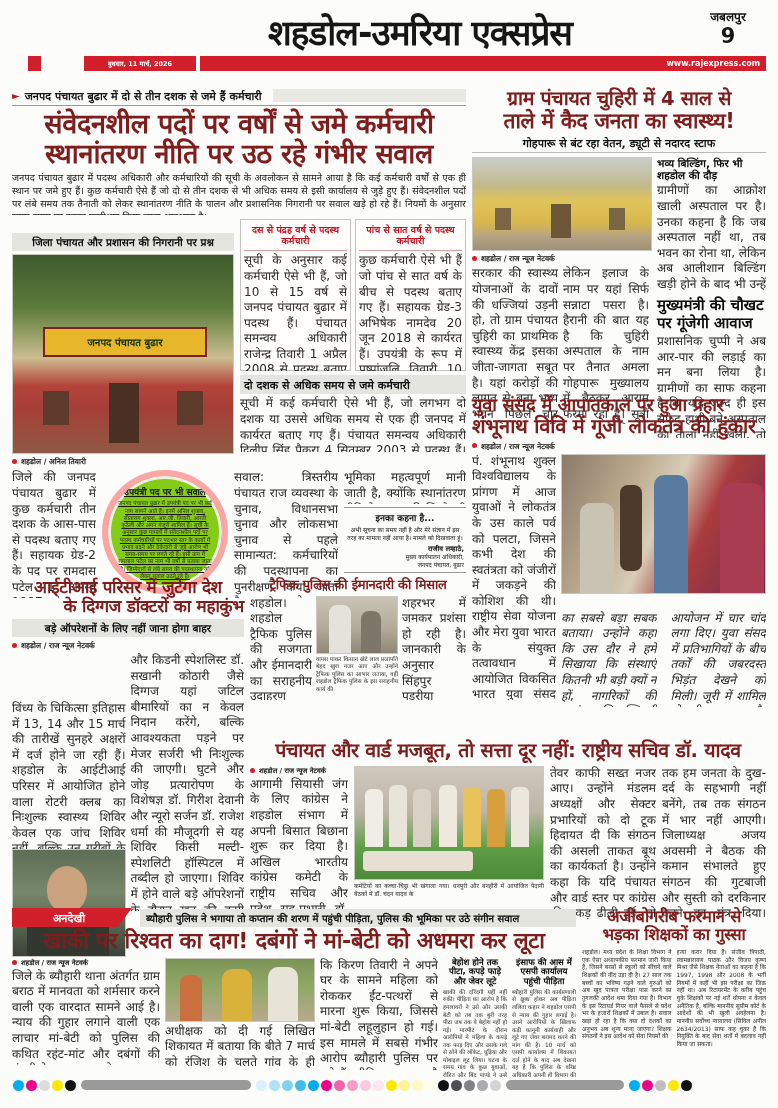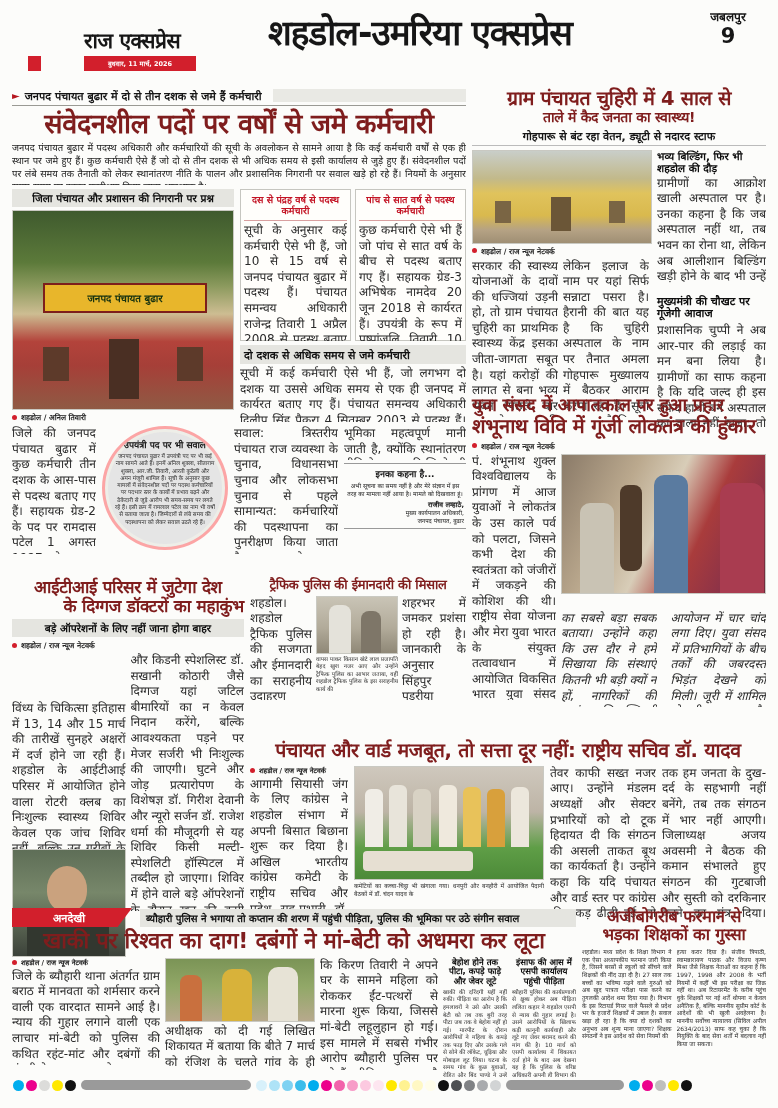--- a/index.html
+++ b/index.html
@@ -19,43 +19,47 @@
   .cb-dot{width:11px;height:11px;border-radius:50%;display:inline-block;margin:0 1px;flex:0 0 auto;}
   .cb-bar{height:10px;border-radius:5px;display:inline-block;margin:0 4px;flex:0 0 auto;}
   .colhead{font-weight:bold;font-size:10px;line-height:1.15;color:#0d0d0d;margin-bottom:2px;}
 </style>
 </head>
 <body>
 
 <div class="page">
 
   <div class="abs" style="left:0;top:0;width:778px;height:86px;">
-    <div class="abs" style="left:84px;top:26px;width:180px;font-size:21px;font-weight:bold;letter-spacing:-0.5px;">राज एक्सप्रेस</div>
     <div class="abs" style="left:200px;top:8px;width:440px;text-align:center;font-size:35px;font-weight:bold;letter-spacing:-1px;">शहडोल-उमरिया एक्सप्रेस</div>
     <div class="abs" style="left:690px;top:8px;width:76px;text-align:center;font-size:12px;font-weight:bold;">जबलपुर</div>
     <div class="abs" style="left:690px;top:24px;width:76px;text-align:center;font-size:21px;font-weight:bold;">9</div>
     <div class="abs" style="left:28px;top:56px;width:13px;height:15px;background:#d21f2c;"></div>
     <div class="abs" style="left:84px;top:56px;width:112px;height:15px;background:#d21f2c;color:#fff;
                 font-size:6.5px;font-weight:bold;display:flex;align-items:center;justify-content:center;">
       <span>बुधवार, 11 मार्च, 2026</span>
     </div>
+    <div class="abs" style="left:200px;top:56px;width:566px;height:15px;background:#d21f2c;color:#fff;
+                display:flex;align-items:center;justify-content:flex-end;padding-right:6px;box-sizing:border-box;">
+      <span style="font-size:8px;font-weight:bold;">www.rajexpress.com</span>
+    </div>
   </div>
 
   <div class="abs" style="left:12px;top:88px;width:454px;height:486px;">
     <div style="display:flex;align-items:center;gap:5px;border-bottom:1px solid #9a9a94;padding-bottom:2px;">
       <span style="color:#b5161f;font-size:10px;">►</span>
       <span style="font-size:11px;font-weight:bold;">जनपद पंचायत बुढार में दो से तीन दशक से जमे हैं कर्मचारी</span>
       <span style="flex:1;height:13px;background:#e9e9e4;margin-left:6px;"></span>
     </div>
     <div class="hl" style="font-size:27px;text-align:center;margin-top:3px;">संवेदनशील पदों पर वर्षों से जमे कर्मचारी</div>
+    <div class="hl" style="font-size:27px;text-align:center;">स्थानांतरण नीति पर उठ रहे गंभीर सवाल</div>
     <div class="body-txt" style="font-size:9.5px;line-height:1.35;height:43px;margin-top:3px;">जनपद पंचायत बुढार में पदस्थ अधिकारी और कर्मचारियों की सूची के अवलोकन से सामने आया है कि कई कर्मचारी वर्षों से एक ही स्थान पर जमे हुए हैं। कुछ कर्मचारी ऐसे हैं जो दो से तीन दशक से भी अधिक समय से इसी कार्यालय से जुड़े हुए हैं। संवेदनशील पदों पर लंबे समय तक तैनाती को लेकर स्थानांतरण नीति के पालन और प्रशासनिक निगरानी पर सवाल खड़े हो रहे हैं। नियमों के अनुसार समय-समय पर इनका पुनरीक्षण किया जाना आवश्यक है।</div>
 
     <div style="display:flex;gap:6px;margin-top:4px;">
 
-      <div style="width:222px;flex:0 0 auto;">
+      <div style="width:222px;flex:0 0 auto;margin-top:14px;">
         <div class="graybar" style="font-size:10.5px;padding:2px 0;">जिला पंचायत और प्रशासन की निगरानी पर प्रश्न</div>
         <div class="photo" style="width:220px;height:198px;margin-top:3px;
                     background:linear-gradient(180deg,#3f5a2e 0%,#5c7a3a 26%,#8c9a5e 38%,#cdbd92 52%,#b3433b 66%,#a63f38 78%,#8f5a44 100%);">
           <div class="abs" style="left:30px;top:72px;width:160px;height:26px;background:#e8b62b;border:2px solid #7d1f1c;
                       display:flex;align-items:center;justify-content:center;">
             <span style="font-size:10px;font-weight:bold;color:#17320f;">जनपद पंचायत बुढार</span>
           </div>
           <div class="abs" style="left:96px;top:128px;width:30px;height:60px;background:#4a2f23;"></div>
           <div class="abs" style="left:30px;top:136px;width:26px;height:34px;background:#5d3a2a;"></div>
           <div class="abs" style="left:164px;top:136px;width:26px;height:34px;background:#5d3a2a;"></div>
@@ -77,42 +81,42 @@
             <div class="body-sm" style="height:118px;margin-top:2px;">कुछ कर्मचारी ऐसे भी हैं जो पांच से सात वर्ष के बीच से पदस्थ बताए गए हैं। सहायक ग्रेड-3 अभिषेक नामदेव 20 जून 2018 से कार्यरत हैं। उपयंत्री के रूप में पुष्पांजलि तिवारी 10 अक्टूबर 2018 से पदस्थ बताई गई हैं। प्रशासनिक व्यवस्था में यह अवधि भी महत्वपूर्ण मानी जाती है, क्योंकि सामान्यत: तीन वर्ष के बाद स्थानांतरण की प्रक्रिया लागू होनी चाहिए।</div>
           </div>
         </div>
         <div class="graybar" style="font-size:11px;padding:2px 0;margin-top:4px;text-align:left;padding-left:4px;">दो दशक से अधिक समय से जमे कर्मचारी</div>
         <div class="body-sm" style="height:56px;margin-top:2px;">सूची में कई कर्मचारी ऐसे भी हैं, जो लगभग दो दशक या उससे अधिक समय से एक ही जनपद में कार्यरत बताए गए हैं। पंचायत समन्वय अधिकारी दिलीप सिंह पैकरा 4 सितम्बर 2003 से पदस्थ हैं। इसी पद पर रामकृपाल राम भगत 23 सितम्बर 2004 से कार्यरत बताए गए हैं। इसके अलावा पंचायत समन्वय अधिकारी प्रताप सिंह पैकरा 13 अक्टूबर 2004 से पदस्थ हैं। डाटा एंट्री ऑपरेटर गजेन्द्र श्रीवास्तव 30 अक्टूबर 2006 से इसी कार्यालय में पदस्थ बताए गए हैं। इतने लंबे समय तक कार्यरत रहने से शासकीय कार्यों और विभिन्न योजनाओं में इनकी भूमिका लगातार बनी रहती है।</div>
       </div>
     </div>
 
     <div style="display:flex;gap:6px;margin-top:4px;">
       <div class="body-sm" style="width:84px;height:128px;">जिले की जनपद पंचायत बुढार में कुछ कर्मचारी तीन दशक के आस-पास से पदस्थ बताए गए हैं। सहायक ग्रेड-2 के पद पर रामदास पटेल 1 अगस्त 1987 से पदस्थ बताए गए हैं। इसी तरह भृत्य के पद पर मोहन बुनकर 1 जनवरी 1998 से कार्यरत हैं। इतने लंबे समय तक एक ही कार्यालय में पदस्थ रहने से प्रशासनिक व्यवस्था पर सवाल उठना स्वाभाविक है। शासन की स्थानांतरण नीति में स्पष्ट उल्लेख है कि संवेदनशील पदों पर इतने लंबे समय तक किसी कर्मचारी को नहीं रखा जाना चाहिए। प्रशासनिक निगरानी पर भी उठे</div>
-      <div style="width:126px;height:124px;border:3px solid #fca5a5;border-radius:50%;box-sizing:border-box;
-                  padding:12px 10px;background:#e5e5e5;box-shadow:inset 0 0 0 3px #eeeee8;overflow:hidden;flex:0 0 auto;">
+      <div style="width:126px;height:124px;border:6px solid #fca5a5;border-radius:50%;box-sizing:border-box;
+                  padding:12px 10px;background:#84cc16;box-shadow:inset 0 0 0 3px #eeeee8;overflow:hidden;flex:0 0 auto;text-decoration:underline;">
         <div style="font-size:9px;font-weight:bold;text-align:center;line-height:1.1;">उपयंत्री पद पर भी सवाल</div>
         <div class="body-sm" style="font-size:5.6px;height:82px;margin-top:2px;text-align:center;">जनपद पंचायत बुढार में उपयंत्री पद पर भी कई नाम सामने आते हैं। इनमें अनिल शुक्ला, सीताराम शुक्ला, आर.जी. तिवारी, आरती कुठेली और अमन मंजूरी शामिल हैं। सूची के अनुसार कुछ मामलों में संवेदनशील पदों पर पदस्थ कर्मचारियों पर पदभार स्तर के कार्यों में प्रभाव बढ़ने और ठेकेदारी से जुड़े आरोप भी समय-समय पर लगते रहे हैं। इसी क्रम में रामलाल पटेल का नाम भी वर्षों से बताया जाता है। जिम्मेदारों से लंबे समय की पदस्थापना को लेकर सवाल उठते रहे हैं।</div>
       </div>
       <div class="body-sm" style="width:104px;height:128px;">सवाल: त्रिस्तरीय पंचायत राज व्यवस्था के चुनाव, विधानसभा चुनाव और लोकसभा चुनाव से पहले सामान्यत: कर्मचारियों की पदस्थापना का पुनरीक्षण किया जाता है। इसका उद्देश्य यह होता है कि लंबे समय से एक ही स्थान पर जमे कर्मचारियों का स्थानांतरण किया जा सके, लेकिन जनपद पंचायत बुढार की सूची से यह संकेत मिलता है कि कई मामलों में यह प्रक्रिया प्रभावी तरीके से लागू नहीं हुई है। इस पूरे मामले में जिला पंचायत की</div>
       <div style="flex:1;">
         <div class="body-sm" style="height:34px;">भूमिका महत्वपूर्ण मानी जाती है, क्योंकि स्थानांतरण नीति के पालन की जिम्मेदारी उसी पर होती है। वहीं जिला प्रशासन को इस व्यवस्था की निगरानी करनी चाहिए।</div>
         <div style="border-top:1px solid #999;border-bottom:1px solid #999;padding:3px 2px;margin-top:3px;">
           <div style="font-size:9px;font-weight:bold;text-align:center;">इनका कहना है...</div>
           <div style="font-size:6px;line-height:1.3;text-align:center;margin-top:2px;">अभी सूचना का समय नहीं है और मेरे संज्ञान में इस तरह का मामला नहीं आया है। मामले को दिखवाता हूं।</div>
           <div style="font-size:6.8px;font-weight:bold;text-align:right;margin-top:2px;">राजीव लम्हाठे,</div>
           <div style="font-size:6px;text-align:right;">मुख्य कार्यपालन अधिकारी,</div>
           <div style="font-size:6px;text-align:right;">जनपद पंचायत, बुढार</div>
         </div>
       </div>
     </div>
   </div>
 
   <div class="abs" style="left:472px;top:88px;width:294px;height:304px;">
     <div class="hl" style="font-size:19.5px;text-align:center;">ग्राम पंचायत चुहिरी में 4 साल से</div>
-    <div class="hl" style="font-size:14px;text-align:center;">ताले में कैद जनता का स्वास्थ्य!</div>
+    <div class="hl" style="font-size:21px;text-align:center;">ताले में कैद जनता का स्वास्थ्य!</div>
     <div style="font-size:11px;font-weight:bold;text-align:center;margin-top:2px;border-bottom:1px solid #bbb;padding-bottom:2px;">गोहपारू से बंट रहा वेतन, ड्यूटी से नदारद स्टाफ</div>
     <div style="display:flex;gap:5px;margin-top:4px;">
       <div style="width:180px;flex:0 0 auto;">
         <div class="photo" style="width:178px;height:92px;
                     background:linear-gradient(180deg,#c9cec9 0%,#c2b98a 30%,#e0c35c 46%,#d9b94e 70%,#b5a284 86%,#9f8f74 100%);">
           <div class="abs" style="left:78px;top:46px;width:20px;height:34px;background:#6b5637;"></div>
           <div class="abs" style="left:22px;top:50px;width:16px;height:22px;background:#7a6544;"></div>
           <div class="abs" style="left:136px;top:50px;width:16px;height:22px;background:#7a6544;"></div>
         </div>
         <div class="byline" style="margin-top:2px;">
@@ -120,21 +124,21 @@
           <span>शहडोल / राज न्यूज नेटवर्क</span>
         </div>
         <div style="display:flex;gap:5px;margin-top:3px;">
           <div class="body-sm" style="width:86px;height:158px;">सरकार की स्वास्थ्य योजनाओं के दावों की धज्जियां उड़नी हो, तो ग्राम पंचायत चुहिरी का प्राथमिक स्वास्थ्य केंद्र इसका जीता-जागता सबूत है। यहां करोड़ों की लागत से बना भव्य भवन पिछले चार साल से उद्घाटन की बाट जोह रहा है। अस्पताल के मुख्य द्वार पर लटका जंग लगा ताला चीख-चीखकर सिस्टम की संवेदनहीनता और लापरवाही की बेबसी बयां कर रहा है। विडम्बना देखिए, भवन तैयार है, स्टाफ की नियुक्तियां हो चुकी हैं,</div>
           <div class="body-sm" style="width:86px;height:158px;">लेकिन इलाज के नाम पर यहां सिर्फ सन्नाटा पसरा है। हैरानी की बात यह है कि चुहिरी अस्पताल के नाम पर तैनात अमला गोहपारू मुख्यालय में बैठकर आराम फरमा रहा है। सूत्रों का दावा है कि इन कर्मचारियों का वेतन नियमित रूप से आहरित हो रहा है, लेकिन ड्यूटी स्थल पर इनकी सूरत तक नजर नहीं आती। कागजों में अस्पताल चालू दिखाने के लिए नर्सिंग मोहताज सामुदायिक स्वास्थ्य केंद्र में काटी जा रही है, जबकि चुहिरी की जनता इलाज के लिए दर-दर भटकने को मजबूर है।</div>
         </div>
       </div>
       <div style="flex:1;">
         <div class="colhead" style="font-size:10.5px;">भव्य बिल्डिंग, फिर भी शहडोल की दौड़</div>
         <div class="body-sm" style="height:108px;">ग्रामीणों का आक्रोश खाली अस्पताल पर है। उनका कहना है कि जब अस्पताल नहीं था, तब भवन का रोना था, लेकिन अब आलीशान बिल्डिंग खड़ी होने के बाद भी उन्हें मामूली सर्दी-खांसी के लिए जिला मुख्यालय शहडोल की दौड़ लगानी पड़ती है। दर्द अधिकारियों की मेज पर ओपनिंग की फाइल धूल फांक रही है, जबकि इलाके में बीमारियां पैर पसार रही हैं।</div>
-        <div class="colhead" style="font-size:11px;margin-top:12px;">मुख्यमंत्री की चौखट पर गूंजेगी आवाज</div>
+        <div class="colhead" style="font-size:15px;margin-top:6px;">मुख्यमंत्री की चौखट पर गूंजेगी आवाज</div>
         <div class="body-sm" style="height:104px;">प्रशासनिक चुप्पी ने अब आर-पार की लड़ाई का मन बना लिया है। ग्रामीणों का साफ कहना है कि यदि जल्द ही इस सफेद हाथी बने अस्पताल का ताला नहीं खुला, तो वे सामूहिक रूप से प्रदेश के मुख्यमंत्री से इसकी सीधी शिकायत करेंगे। जनता पूछ रही है, आखिर किसके संरक्षण में दरोगा का यह निवेश बंद हो रहा है और स्टाफ किस काम के लिए मलाई काट रहा है।</div>
       </div>
     </div>
   </div>
 
   <div class="abs" style="left:472px;top:394px;width:294px;height:318px;">
     <div class="hl" style="font-size:18px;margin-top:1px;">युवा संसद में आपातकाल पर हुआ प्रहार</div>
     <div class="hl" style="font-size:20px;">शंभूनाथ विवि में गूंजी लोकतंत्र की हुंकार</div>
     <div class="byline" style="margin-top:3px;">
       <span class="reddot"></span>

